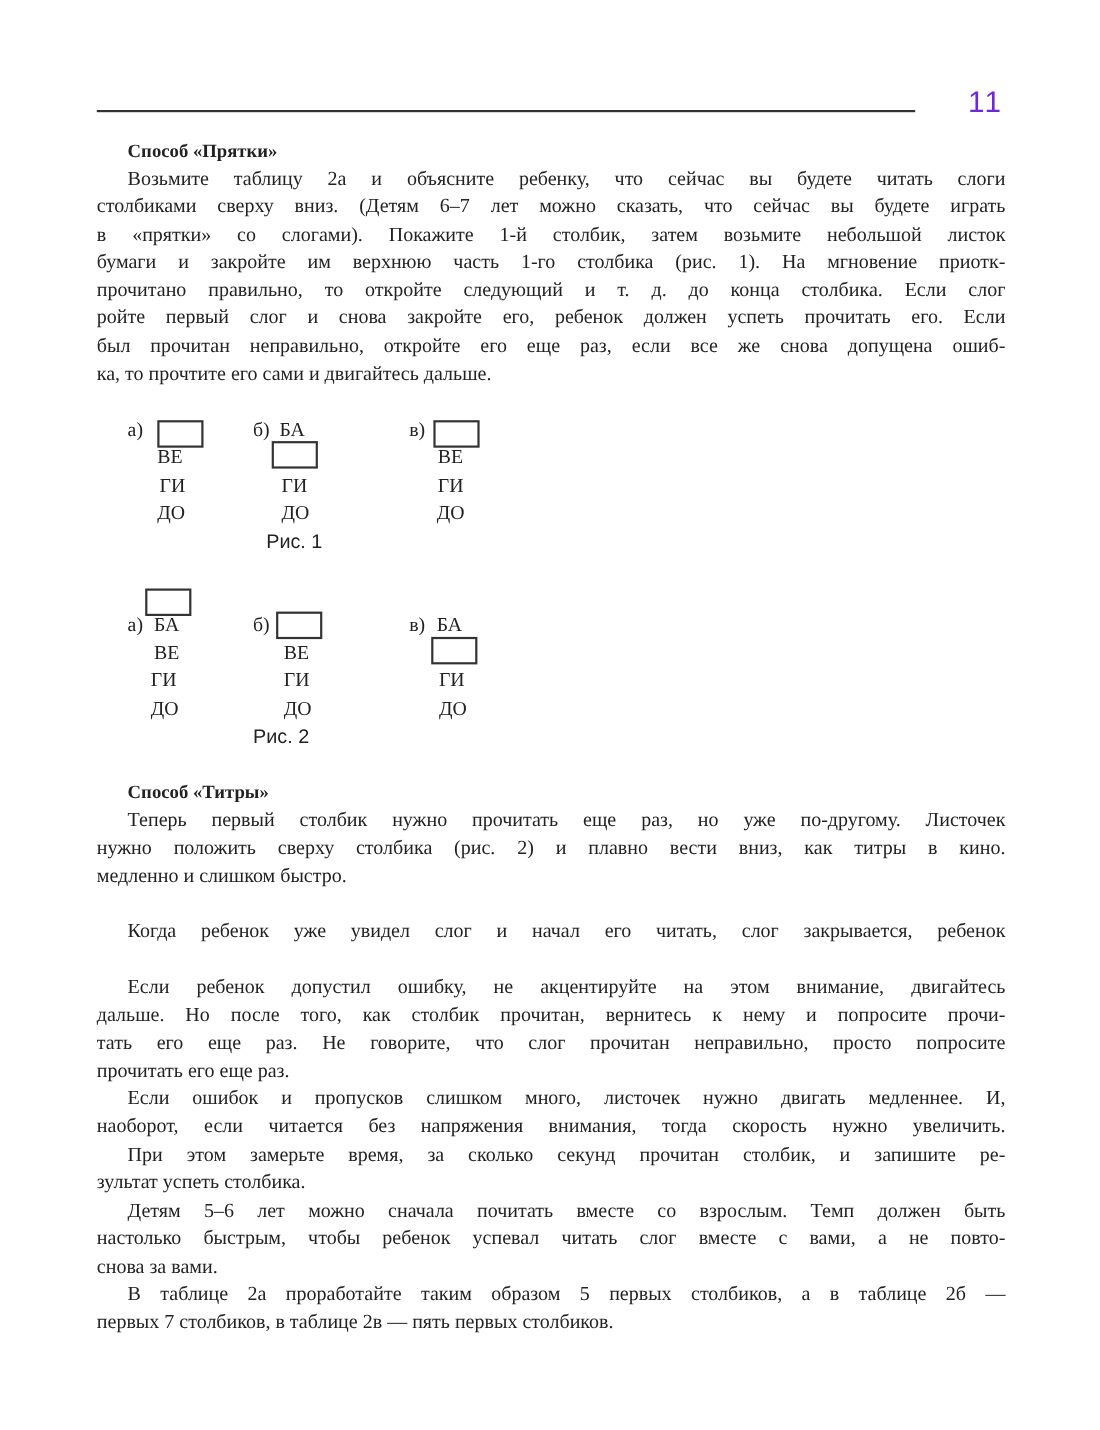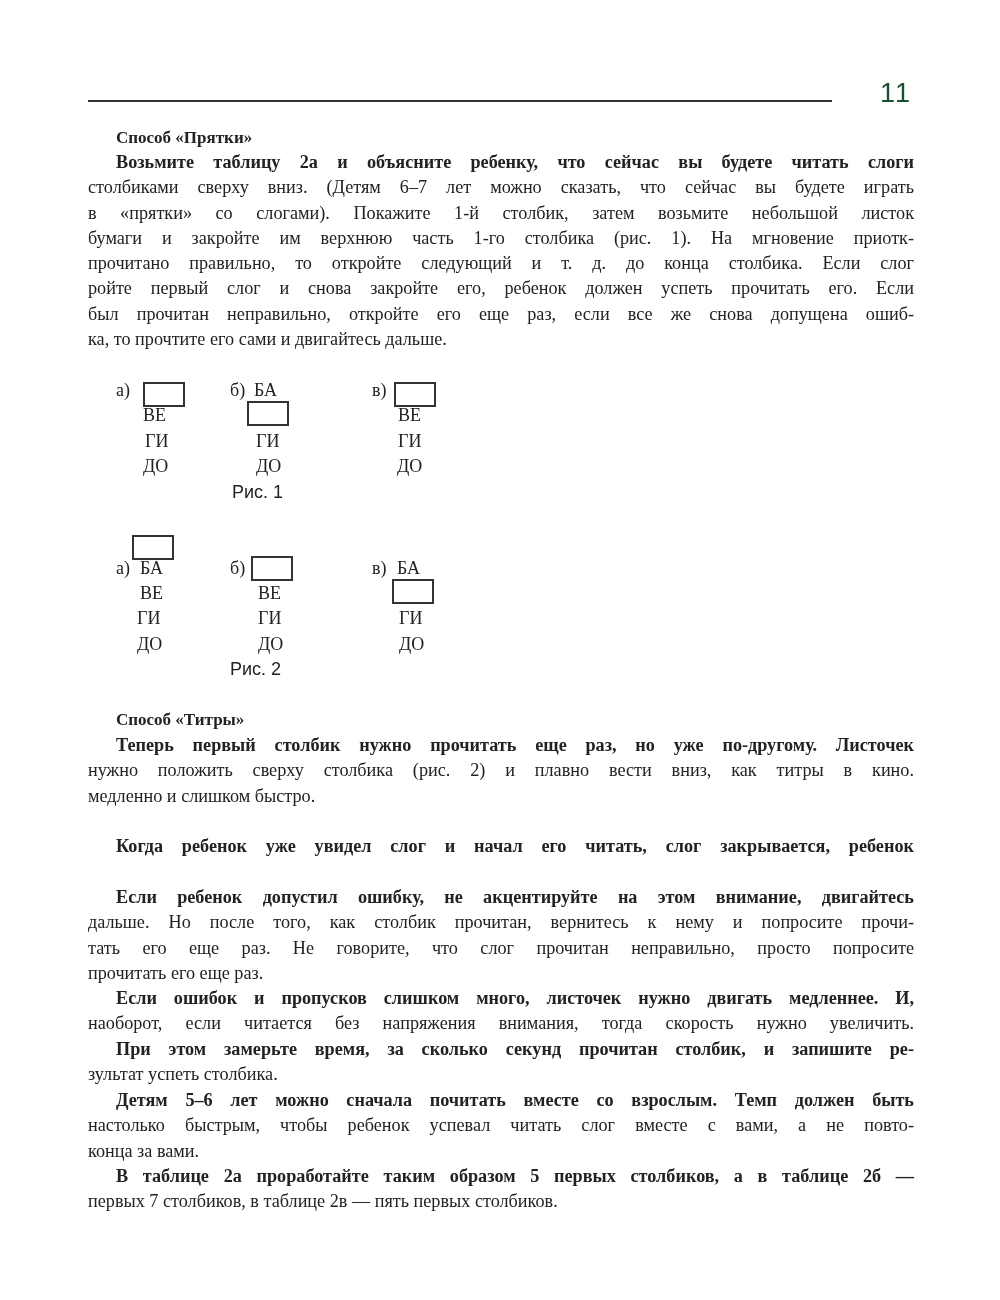--- a/index.html
+++ b/index.html
@@ -1,26 +1,26 @@
 <!DOCTYPE html>
 <html><head>
 <meta charset="utf-8">
 <style>
   html,body{margin:0;padding:0;background:#fff;}
   body{width:1000px;height:1300px;position:relative;overflow:hidden;color:#222;
        font-family:"DejaVu Serif","Liberation Serif",serif;}
   .rule{position:absolute;left:88px;top:100px;width:744px;height:2px;background:#333;}
   .pagenum{position:absolute;left:880px;top:78px;font-family:"Liberation Sans",sans-serif;
-           font-size:27px;color:#14532d;letter-spacing:2px;}
+           font-size:27px;color:#6d28d9;letter-spacing:2px;}
   .heading{position:absolute;left:116px;font-family:"Liberation Serif",serif;font-weight:bold;font-size:17px;}
   .para{position:absolute;left:88px;width:826px;font-family:"Liberation Serif",serif;font-size:18.2px;
         line-height:25.3px;text-align:justify;}
   .para .line{display:block;text-align:justify;text-align-last:justify;white-space:nowrap;}
   .para .line.last{text-align-last:left;}
-  .ind{padding-left:28px;font-weight:bold;}
+  .ind{padding-left:28px;}
   .fig{position:absolute;font-family:"Liberation Serif",serif;font-size:18px;}
   .fig .t{position:absolute;white-space:nowrap;}
   .fig .box{position:absolute;border:2px solid #333;width:38px;height:21px;}
   .cap{position:absolute;font-family:"Liberation Sans",sans-serif;font-size:18px;}
 </style>
 </head>
 <body>
 
 <div class="rule"></div>
 <div class="pagenum">11</div>
@@ -50,21 +50,21 @@
   <div class="box" style="left:247px;top:401px"></div>
   <span class="t" style="left:256px;top:431px">ГИ</span>
   <span class="t" style="left:256px;top:456px">ДО</span>
 
   <span class="t" style="left:372px;top:380px">в)</span>
   <div class="box" style="left:394px;top:382px"></div>
   <span class="t" style="left:398px;top:405px">ВЕ</span>
   <span class="t" style="left:398px;top:431px">ГИ</span>
   <span class="t" style="left:397px;top:456px">ДО</span>
 </div>
-<div class="cap" style="left:232px;top:482px">Рис. 1</div>
+<div class="cap" style="left:242px;top:482px">Рис. 1</div>
 
 <div class="fig" style="left:0;top:0">
   <div class="box" style="left:132px;top:535px"></div>
   <span class="t" style="left:116px;top:558px">а)</span>
   <span class="t" style="left:140px;top:558px">БА</span>
   <span class="t" style="left:140px;top:583px">ВЕ</span>
   <span class="t" style="left:137px;top:608px">ГИ</span>
   <span class="t" style="left:137px;top:634px">ДО</span>
 
   <span class="t" style="left:230px;top:558px">б)</span>
@@ -106,19 +106,19 @@
 </div>
 
 <div class="para" style="top:1037px">
   <span class="line ind">При этом замерьте время, за сколько секунд прочитан столбик, и запишите ре-</span>
   <span class="line last">зультат успеть столбика.</span>
 </div>
 
 <div class="para" style="top:1088px">
   <span class="line ind">Детям 5–6 лет можно сначала почитать вместе со взрослым. Темп должен быть</span>
   <span class="line">настолько быстрым, чтобы ребенок успевал читать слог вместе с вами, а не повто-</span>
-  <span class="line last">конца за вами.</span>
+  <span class="line last">снова за вами.</span>
 </div>
 
 <div class="para" style="top:1164px">
   <span class="line ind">В таблице 2а проработайте таким образом 5 первых столбиков, а в таблице 2б —</span>
   <span class="line last">первых 7 столбиков, в таблице 2в — пять первых столбиков.</span>
 </div>
 
 </body></html>

